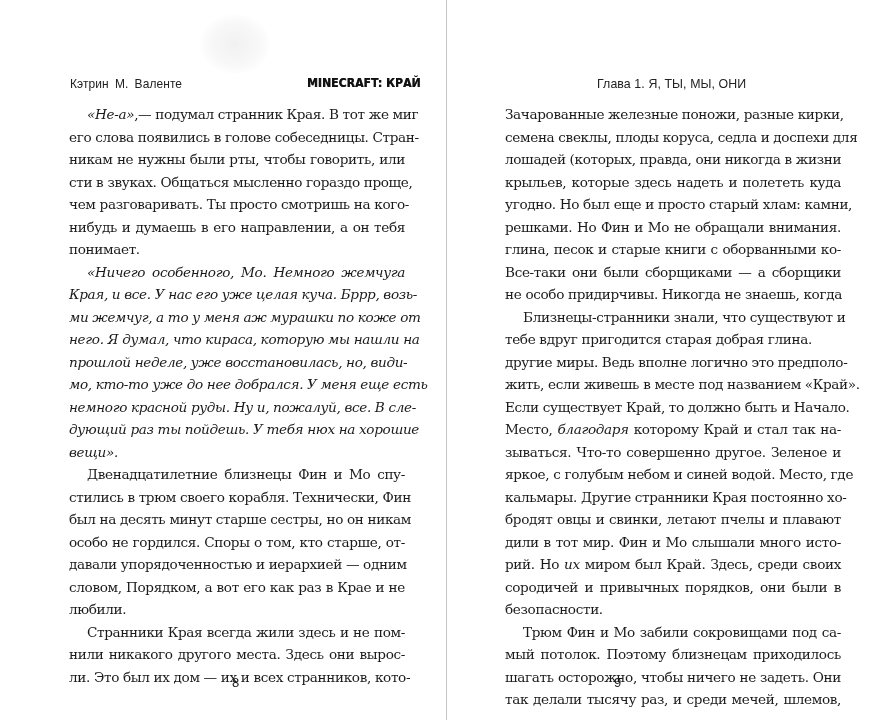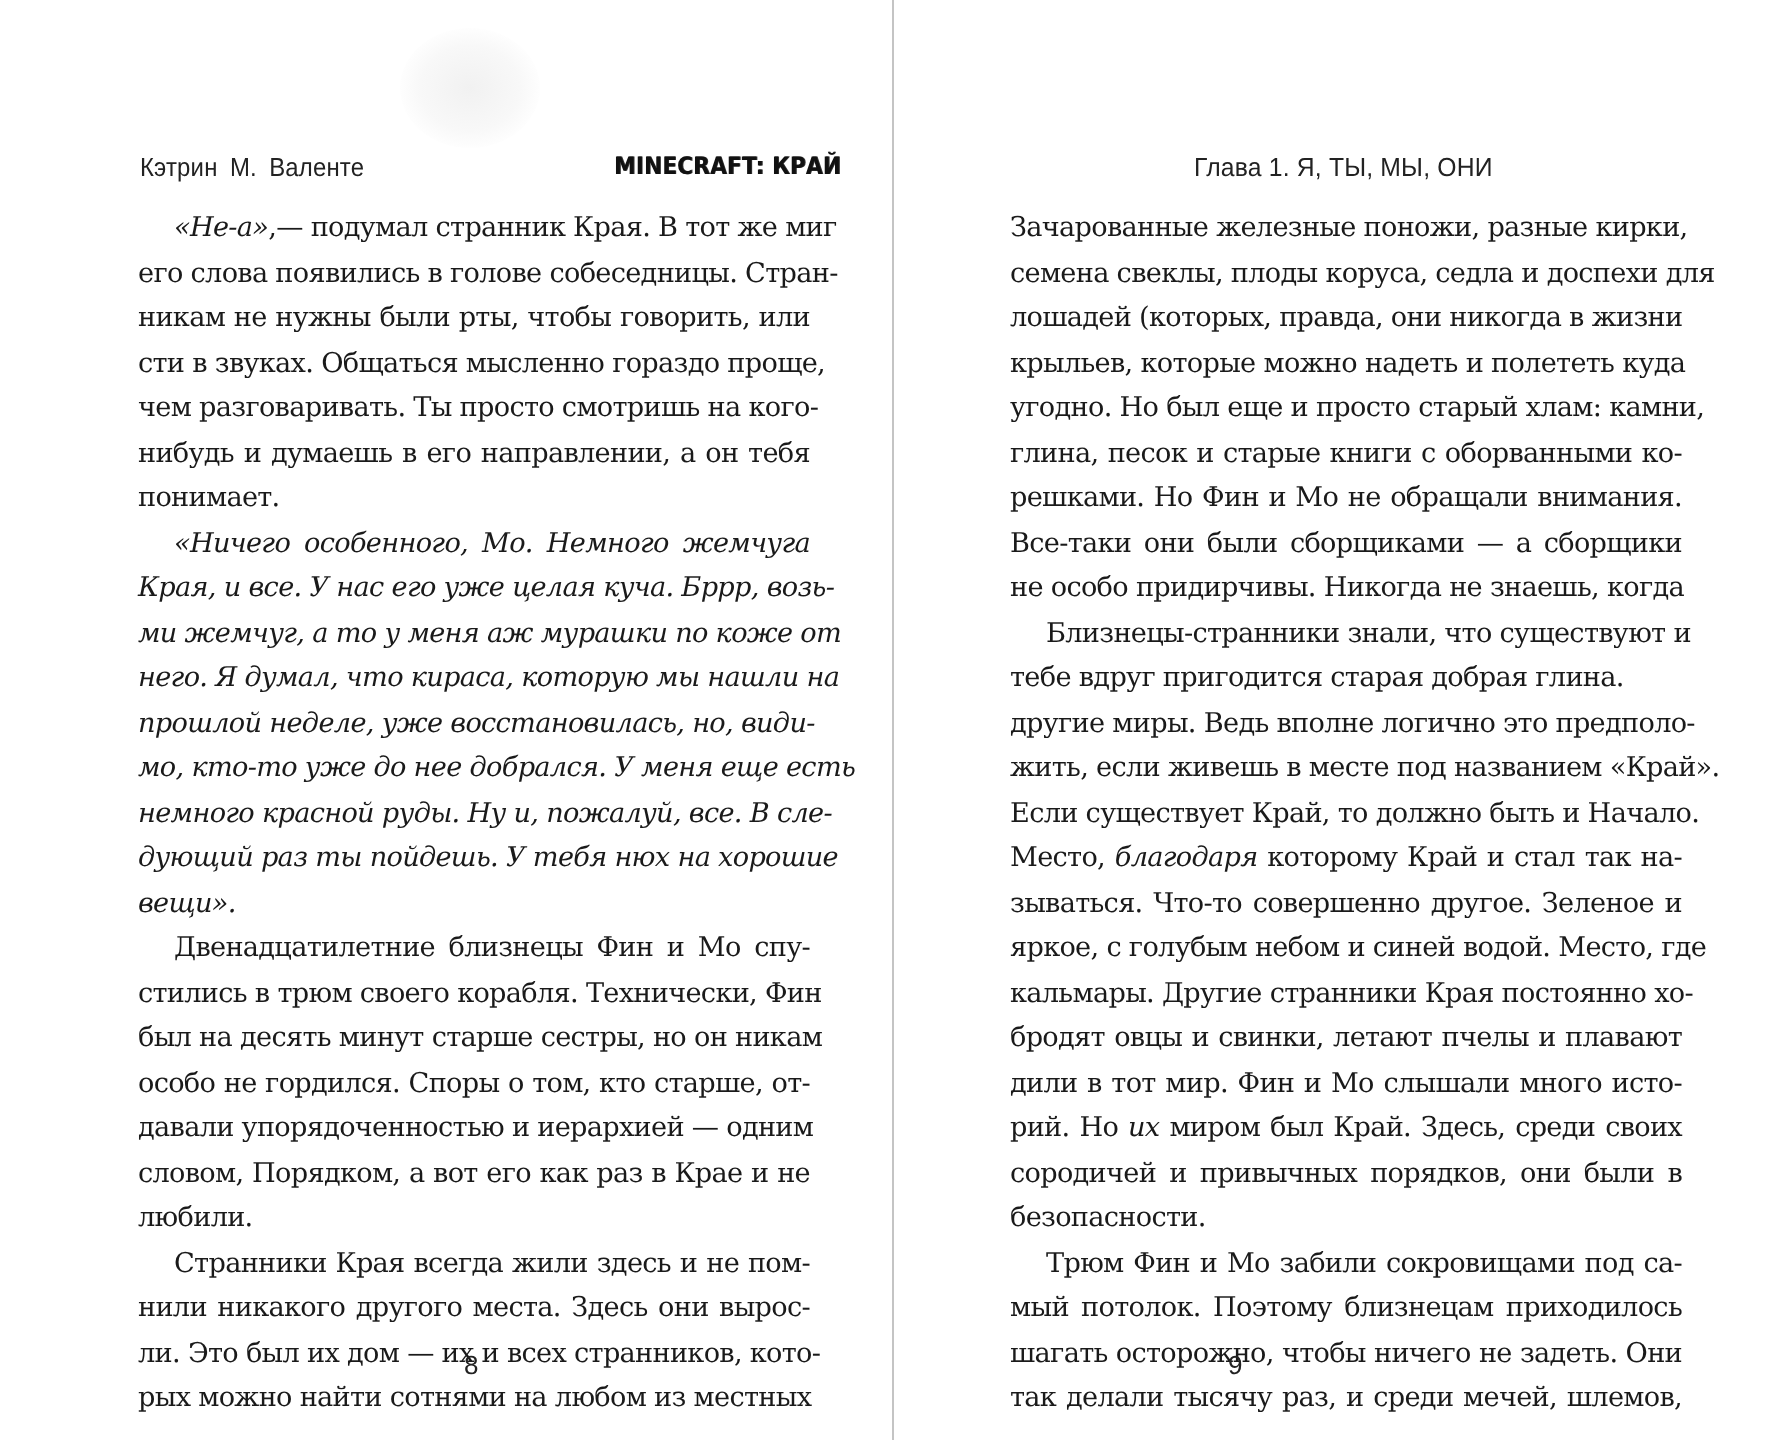--- a/index.html
+++ b/index.html
@@ -55,37 +55,36 @@
         <span class="line indent">Двенадцатилетние близнецы Фин и Мо спу-</span>
         <span class="line">стились в трюм своего корабля. Технически, Фин</span>
         <span class="line">был на десять минут старше сестры, но он никам</span>
         <span class="line">особо не гордился. Споры о том, кто старше, от-</span>
         <span class="line">давали упорядоченностью и иерархией — одним</span>
         <span class="line">словом, Порядком, а вот его как раз в Крае и не</span>
         <span class="line last">любили.</span>
         <span class="line indent">Странники Края всегда жили здесь и не пом-</span>
         <span class="line">нили никакого другого места. Здесь они вырос-</span>
         <span class="line">ли. Это был их дом — их и всех странников, кото-</span>
-        <span class="line">рых можно найти сотнями на любом из местных</span>
       </div>
     <div class="folio">8</div>
   </div>
 
   <div class="spine"></div>
 
   <div class="page page-right">
     <div class="running-head rh-chapter">Глава 1. Я, ТЫ, МЫ, ОНИ</div>
     <div class="text" id="right-text">
         <span class="line">Зачарованные железные поножи, разные кирки,</span>
         <span class="line">семена свеклы, плоды коруса, седла и доспехи для</span>
         <span class="line">лошадей (которых, правда, они никогда в жизни</span>
-        <span class="line">крыльев, которые можно надеть и полететь куда</span>
+        <span class="line">крыльев, которые здесь надеть и полететь куда</span>
         <span class="line">угодно. Но был еще и просто старый хлам: камни,</span>
+        <span class="line">решками. Но Фин и Мо не обращали внимания.</span>
         <span class="line">глина, песок и старые книги с оборванными ко-</span>
-        <span class="line">решками. Но Фин и Мо не обращали внимания.</span>
         <span class="line">Все-таки они были сборщиками — а сборщики</span>
         <span class="line">не особо придирчивы. Никогда не знаешь, когда</span>
         <span class="line indent">Близнецы-странники знали, что существуют и</span>
         <span class="line last">тебе вдруг пригодится старая добрая глина.</span>
         <span class="line">другие миры. Ведь вполне логично это предполо-</span>
         <span class="line">жить, если живешь в месте под названием «Край».</span>
         <span class="line">Если существует Край, то должно быть и Начало.</span>
         <span class="line">Место, <i>благодаря</i> которому Край и стал так на-</span>
         <span class="line">зываться. Что-то совершенно другое. Зеленое и</span>
         <span class="line">яркое, с голубым небом и синей водой. Место, где</span>

